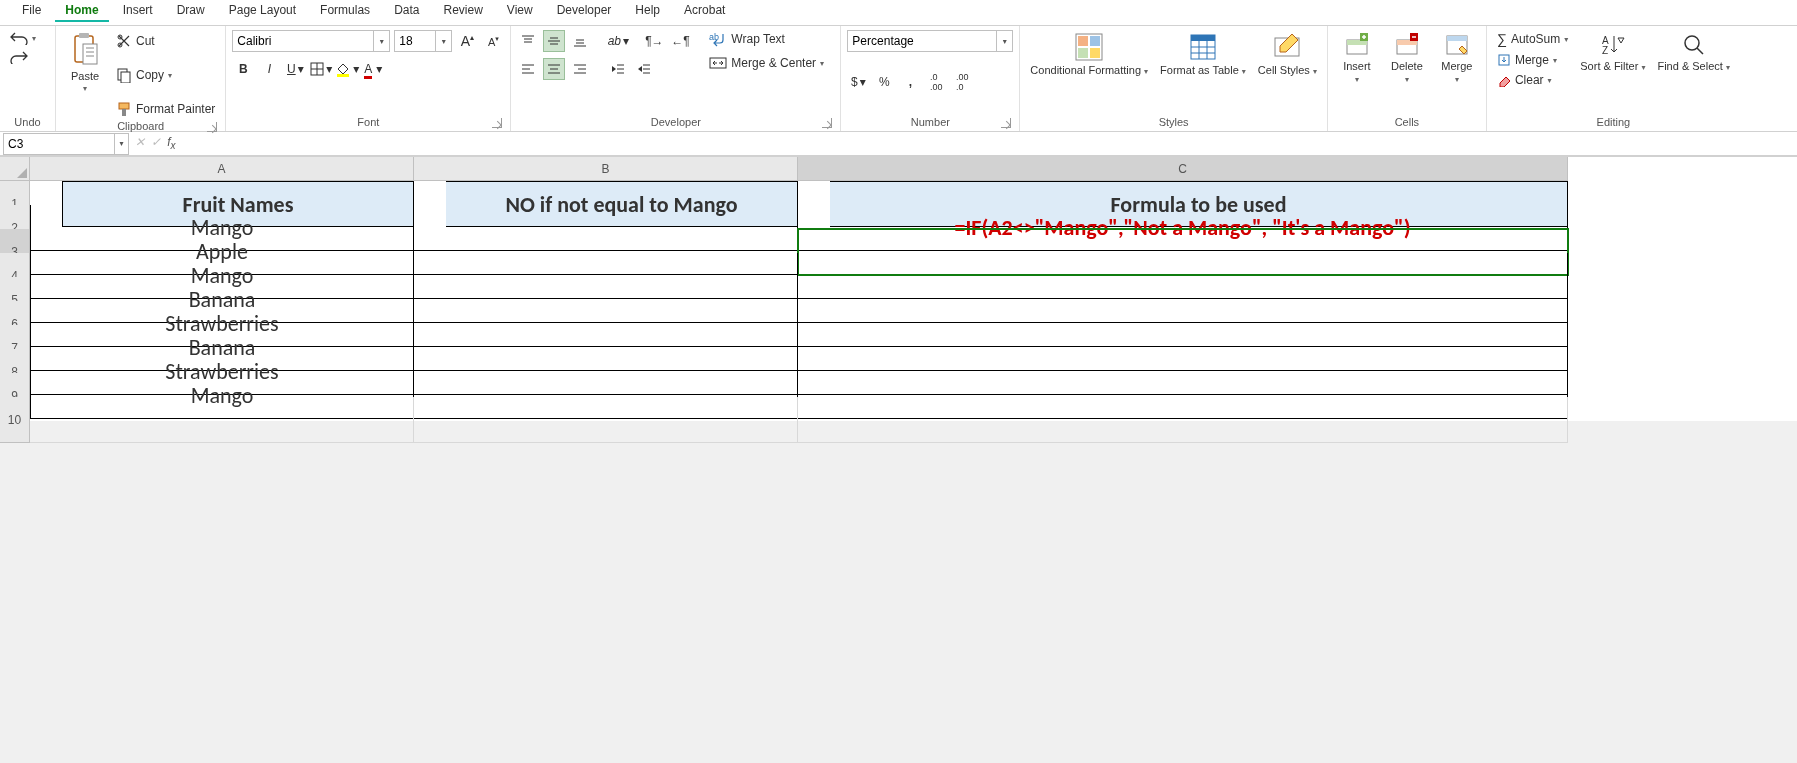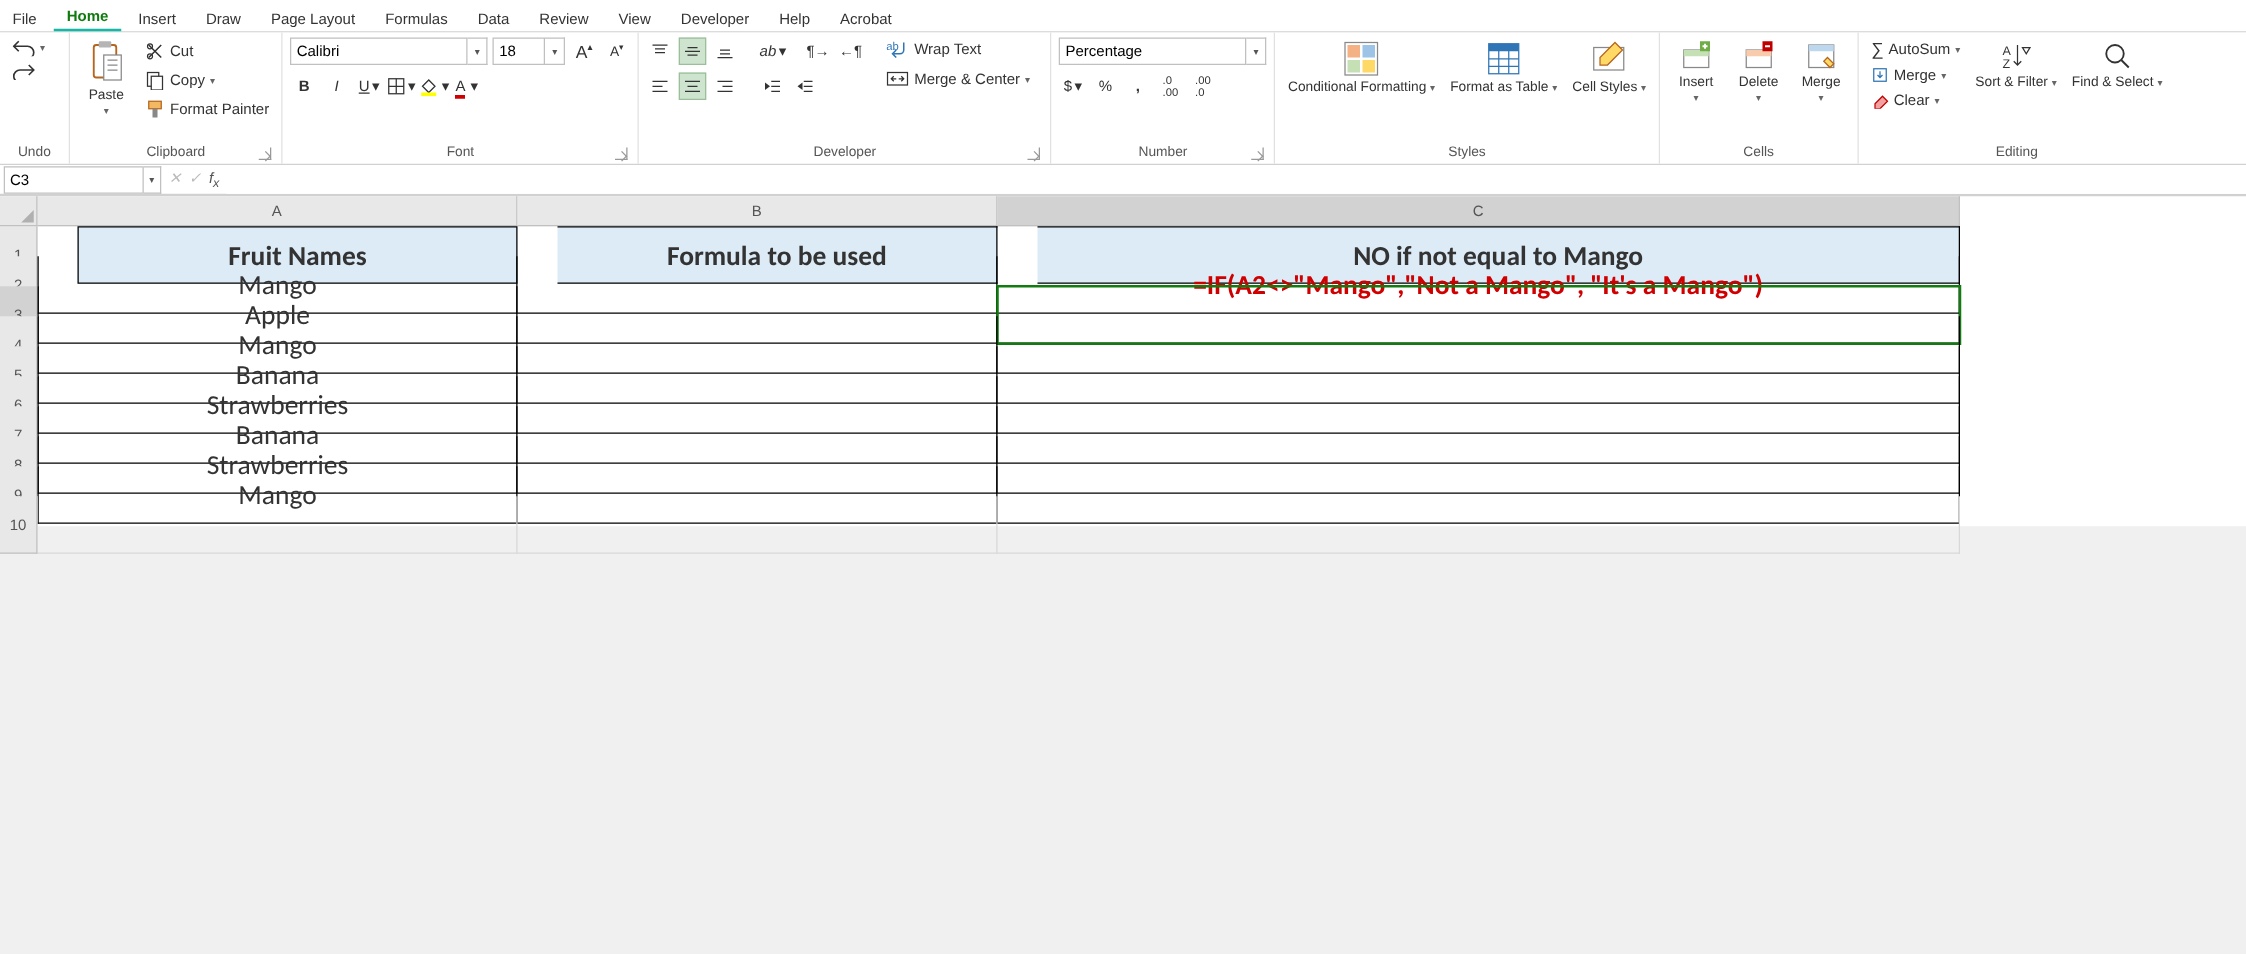--- a/index.html
+++ b/index.html
@@ -1,19 +1,19 @@
 <!DOCTYPE html>
 <html><head>
 <meta charset="utf-8">
 <style>
   * { box-sizing: border-box; margin: 0; padding: 0; font-family: "Segoe UI", Arial, sans-serif; }
   body { background: #f0f0f0; width: 1797px; height: 763px; overflow: hidden; font-size: 12px; color: #333; user-select: none; }
 
   
-  .menubar { display: flex; align-items: flex-end; height: 26px; background: #fff; border-bottom: 1px solid #d1d1d1; padding: 0 0; gap: 4px; }
+  .menubar { display: flex; align-items: flex-start; height: 26px; background: #fff; border-bottom: 1px solid #d1d1d1; padding: 0 12px; gap: 4px; }
   .menubar .tab { padding: 3px 10px; cursor: pointer; }
   .menubar .tab.active { border-bottom: 2px solid #14b8a6; color: #0f7b0f; font-weight: 600; }
 
   
   .ribbon { background: #fff; border-bottom: 1px solid #d1d1d1; display: flex; height: 106px; }
   .group { border-right: 1px solid #e1e1e1; display: flex; flex-direction: column; justify-content: space-between; padding: 4px 6px 0 6px; }
   .group-body { display: flex; align-items: flex-start; gap: 4px; flex: 1; }
   .group-label { text-align: center; font-size: 11px; color: #555; padding: 2px 0 3px 0; position: relative; }
   .group-label .launcher { position: absolute; right: 2px; bottom: 3px; width: 10px; height: 10px; border: 1px solid #999; border-top: none; border-left: none; }
   .group-label .launcher::after { content: ""; position: absolute; right: -1px; bottom: -1px; width: 5px; height: 5px; border-right: 1px solid #999; border-bottom: 1px solid #999; transform: rotate(-45deg) translate(-1px,-1px); }
@@ -116,21 +116,21 @@
               <rect x="10" y="1" width="10" height="5" rx="1" fill="#b5b5b5"></rect>
               <rect x="14" y="12" width="14" height="20" fill="#fff" stroke="#888"></rect>
               <line x1="17" y1="16" x2="25" y2="16" stroke="#888"></line>
               <line x1="17" y1="20" x2="25" y2="20" stroke="#888"></line>
               <line x1="17" y1="24" x2="25" y2="24" stroke="#888"></line>
             </svg>
           </span>
         <span class="lbl">Paste</span>
         <span class="caret">▾</span>
       </div>
-      <div class="col" style="gap:5px; padding-top:2px">
+      <div class="col" style="gap:16px; padding-top:2px">
         <div class="mini-btn">
           <span class="icon">
               <svg width="16" height="16">
                 <path d="M3 13 L13 3 M3 3 L13 13" stroke="#333" stroke-width="1.2" fill="none"></path>
                 <circle cx="4" cy="12" r="2" fill="none" stroke="#333"></circle>
                 <circle cx="4" cy="4" r="2" fill="none" stroke="#333"></circle>
               </svg>
             </span>
           <span>Cut</span>
         </div>
@@ -329,21 +329,21 @@
             </span>
           <span>Merge &amp; Center</span>
           <span class="caret">▾</span>
         </div>
       </div>
     </div>
     <div class="group-label"><span>Developer</span><span class="launcher"></span></div>
   </div>
 
   <div class="group" style="min-width:164px">
-    <div class="group-body col" style="gap:6px">
+    <div class="group-body col" style="gap:19px">
       <div class="combo">
           <input class="num-format" value="Percentage" style="">
           <span class="dd">▾</span>
         </div>
       <div class="row">
         <div class="sq-btn">
             <span>$</span>
             <span class="caret" style="margin-left:2px">▾</span>
           </div>
         <div class="sq-btn">
@@ -509,22 +509,22 @@
 
 <div class="grid">
 
   <div class="corner"></div>
   <div class="hdr">A</div>
   <div class="hdr">B</div>
   <div class="hdr sel">C</div>
 
   <div class="rowhdr row-h">1</div>
   <div class="cell headercell first row-h">Fruit Names</div>
+  <div class="cell headercell row-h">NO if not equal to Mango</div>
   <div class="cell headercell row-h">Formula to be used</div>
-  <div class="cell headercell row-h">NO if not equal to Mango</div>
 
   <div class="rowhdr row-h">2</div>
   <div class="cell databorder dataleft row-h">Mango</div>
   <div class="cell databorder row-h"></div>
   <div class="cell databorder formula row-h">=IF(A2&lt;&gt;"Mango","Not a Mango", "It's a Mango")</div>
 
   <div class="rowhdr row-h sel">3</div>
   <div class="cell databorder dataleft row-h">Apple</div>
   <div class="cell databorder row-h"></div>
   <div class="cell databorder row-h active"></div>

